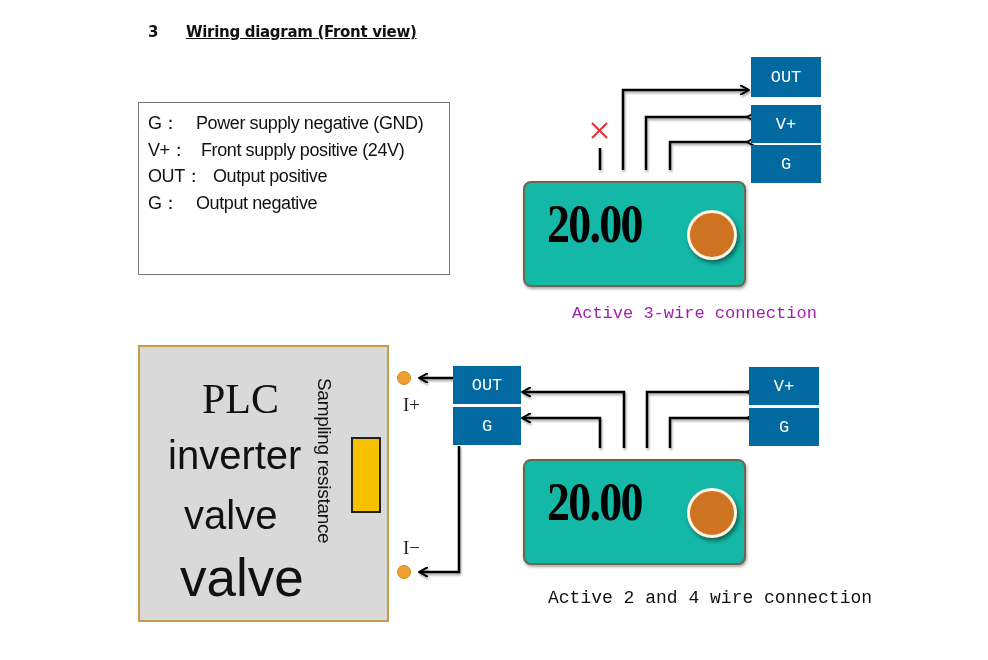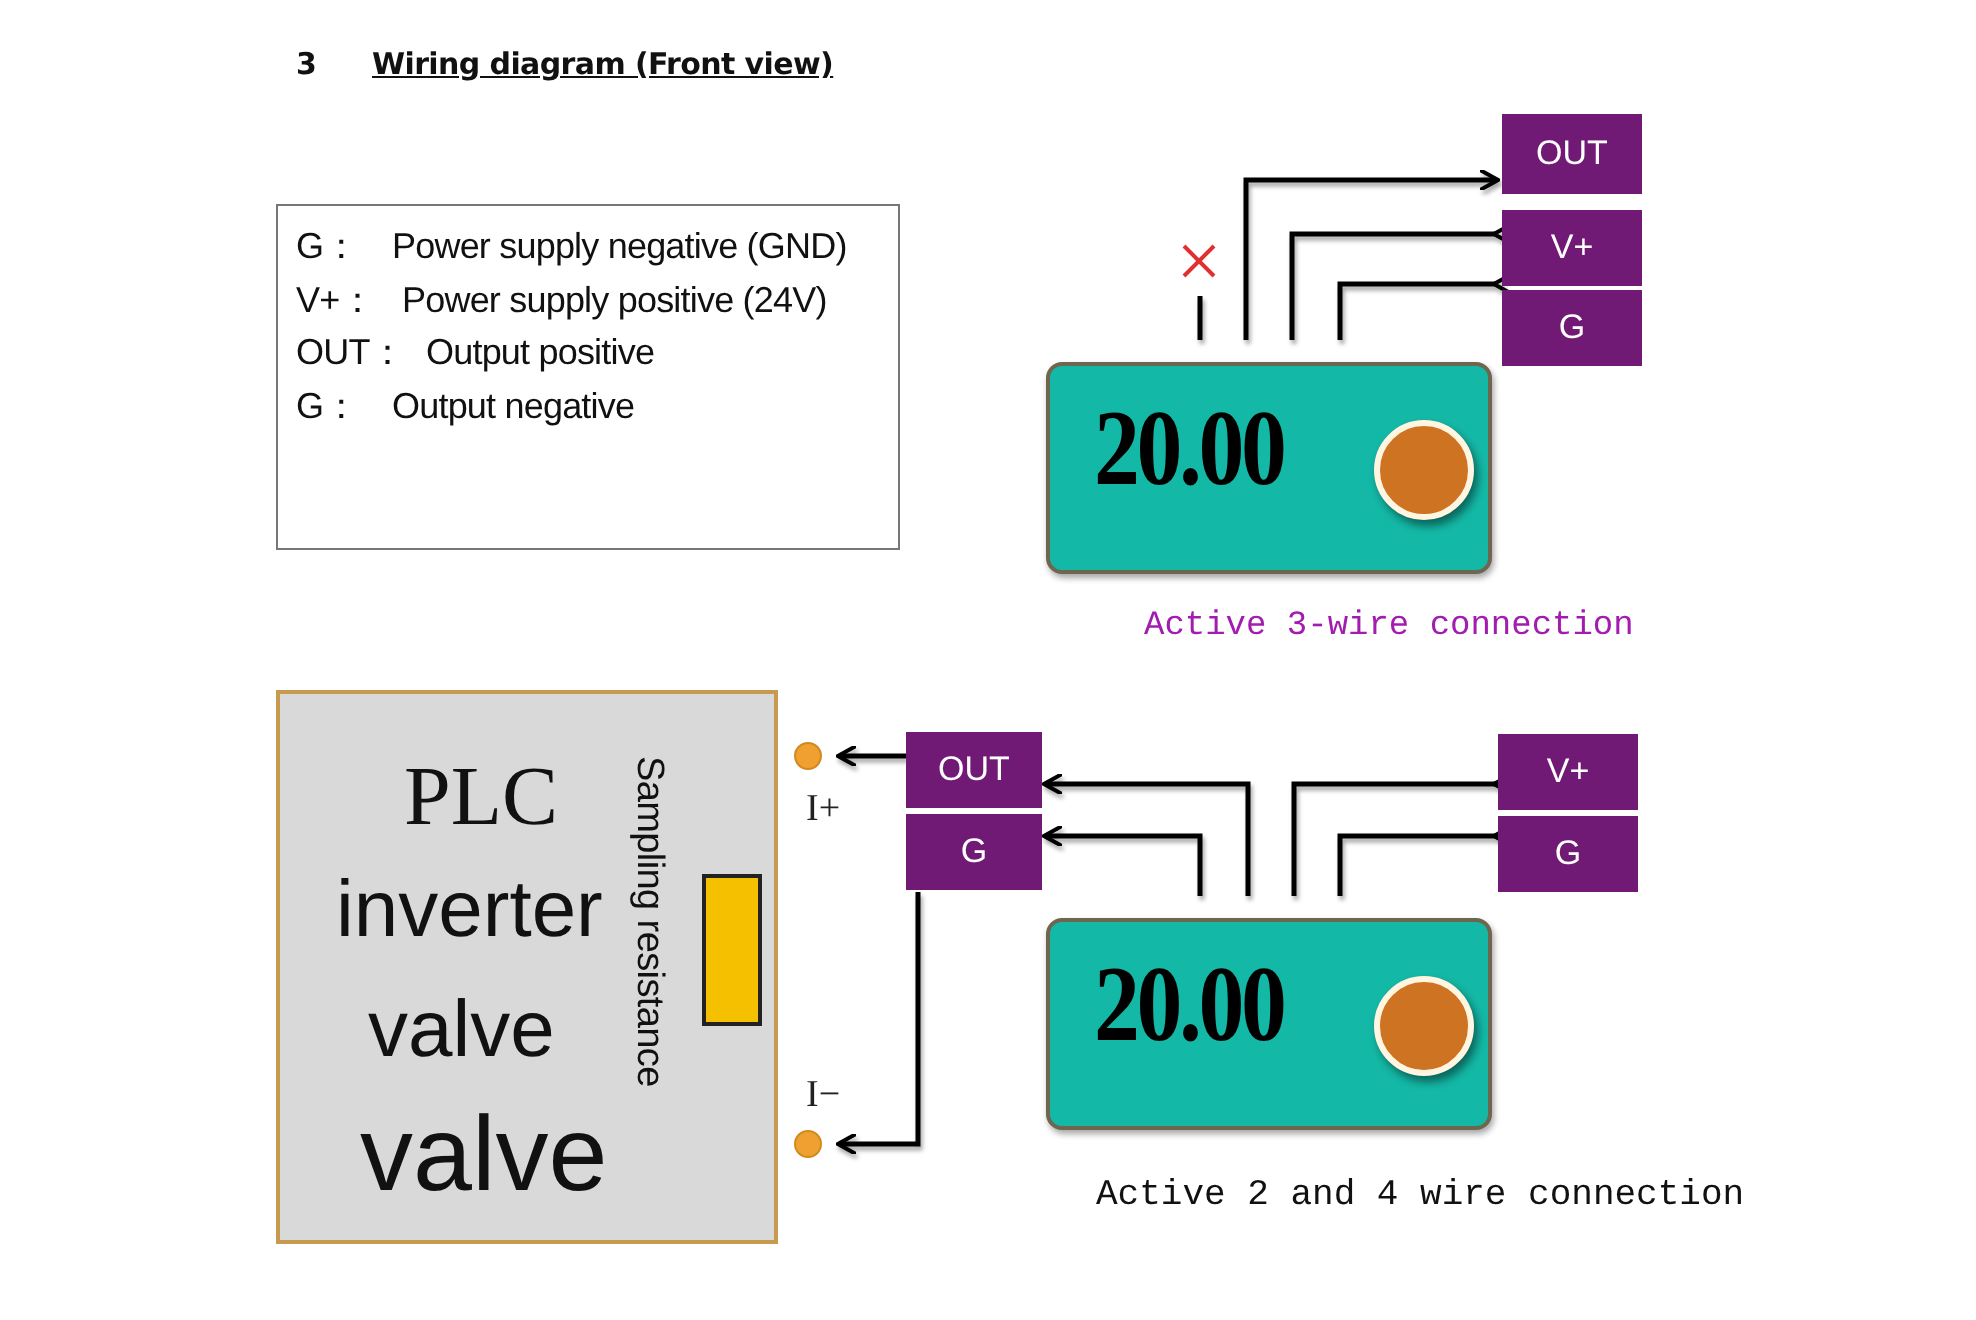--- a/index.html
+++ b/index.html
@@ -3,21 +3,21 @@
 <meta charset="utf-8">
 <style>
   html,body{margin:0;padding:0;background:#fff;}
   body{width:988px;height:660px;position:relative;overflow:hidden;font-family:"Liberation Sans",sans-serif;}
   .abs{position:absolute;}
   .heading{left:148px;top:23px;font-size:15px;font-weight:bold;color:#111;font-family:"DejaVu Sans",sans-serif;letter-spacing:-0.3px;text-decoration:underline;}
   .heading .num{display:inline-block;width:38px;}
   .legend{left:138px;top:102px;width:312px;height:173px;border:1.5px solid #777;box-sizing:border-box;padding:7px 0 0 9px;}
   .legend .row{font-size:18px;color:#111;line-height:26.5px;white-space:nowrap;letter-spacing:-0.4px;}
   .legend .k{display:inline-block;}
-  .term{background:#701a75;color:#fff;font-family:Liberation Sans, sans-serif;font-size:17px;text-align:center;box-sizing:border-box;display:flex;align-items:center;justify-content:center;}
+  .term{background:#0369a1;color:#fff;font-family:Liberation Mono, monospace;font-size:17px;text-align:center;box-sizing:border-box;display:flex;align-items:center;justify-content:center;}
   .device{background:#14b8a6;border:2px solid #6f6650;border-radius:8px;box-sizing:border-box;box-shadow:1px 2px 3px rgba(0,0,0,0.35);}
   .device .val{position:absolute;left:22px;top:10px;font-family:"Liberation Serif",serif;font-weight:bold;font-size:54px;color:#000;letter-spacing:-2px;transform:scaleX(0.85);transform-origin:left;}
   .device .led{position:absolute;width:44px;height:44px;border-radius:50%;background:#cd7322;border:3px solid #fff5e0;box-shadow:2px 3px 4px rgba(0,0,0,0.45);}
   .caption3{left:572px;top:304px;font-family:"Liberation Mono",monospace;font-size:17px;color:#a21caf;}
   .caption24{left:548px;top:588px;font-family:Liberation Mono, monospace;font-size:18px;color:#111;}
   .plc{left:138px;top:345px;width:251px;height:277px;background:#d9d9d9;border:2px solid #c79a4e;box-sizing:border-box;}
   .plc .w{position:absolute;color:#111;white-space:nowrap;}
   .plc .plc-t{left:62px;top:28px;font-family:"Liberation Serif",serif;font-size:42px;}
   .plc .inv{left:28px;top:86px;font-size:40px;}
   .plc .srv{left:44px;top:146px;font-size:40px;}
@@ -30,21 +30,21 @@
 </style>
 </head>
 <body>
 
 <div class="abs heading">
   <span class="num">3</span><span>Wiring diagram (Front view)</span>
 </div>
 
 <div class="abs legend">
   <div class="row"><span class="k" style="width:48px">G：</span><span>Power supply negative (GND)</span></div>
-  <div class="row"><span class="k" style="width:53px">V+：</span><span>Power supply positive (24V)</span></div>
+  <div class="row"><span class="k" style="width:53px">V+：</span><span>Front supply positive (24V)</span></div>
   <div class="row"><span class="k" style="width:65px">OUT：</span><span>Output positive</span></div>
   <div class="row"><span class="k" style="width:48px">G：</span><span>Output negative</span></div>
 </div>
 
 <svg class="wires" width="988" height="660">
   <defs>
     <marker id="arr" markerWidth="10" markerHeight="10" refX="8" refY="5" orient="auto" markerUnits="userSpaceOnUse">
       <path d="M0,0 L9,5 L0,10" fill="none" stroke="#000" stroke-width="2"></path>
     </marker>
     <filter id="sh" x="-5%" y="-5%" width="110%" height="110%">

